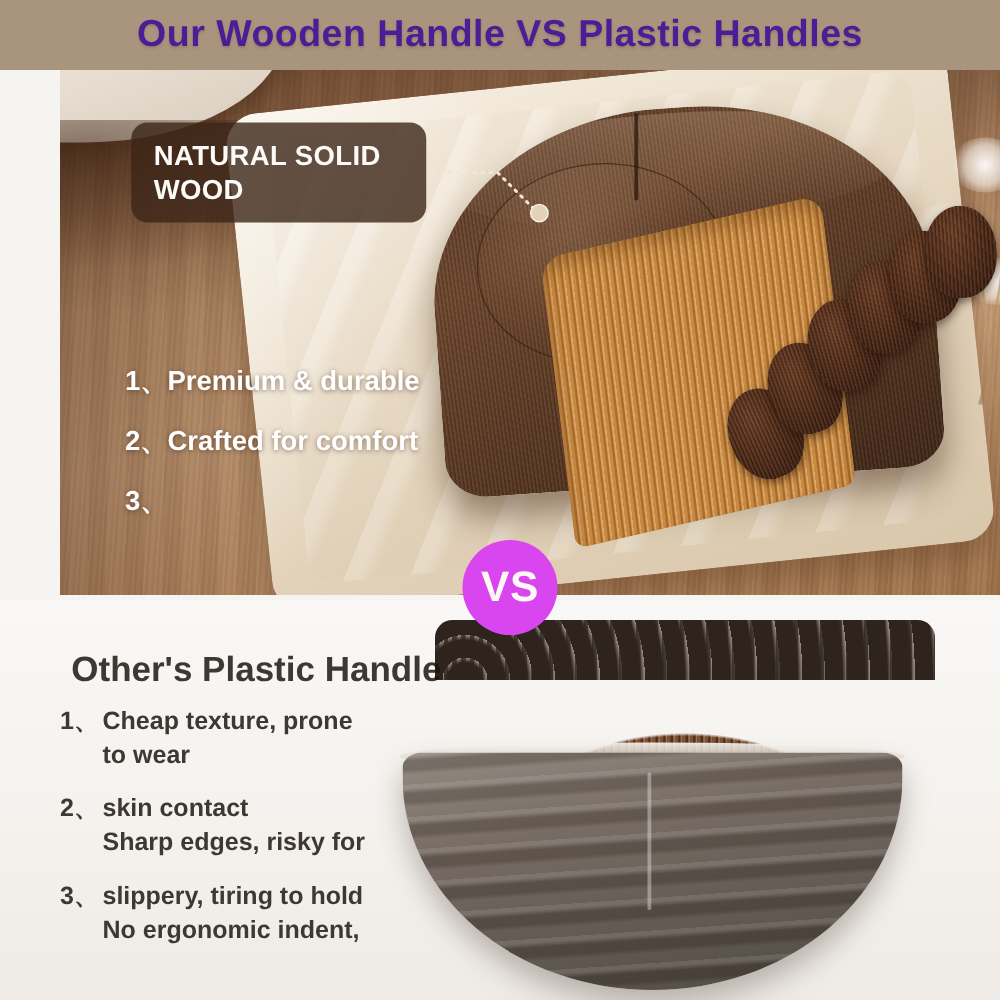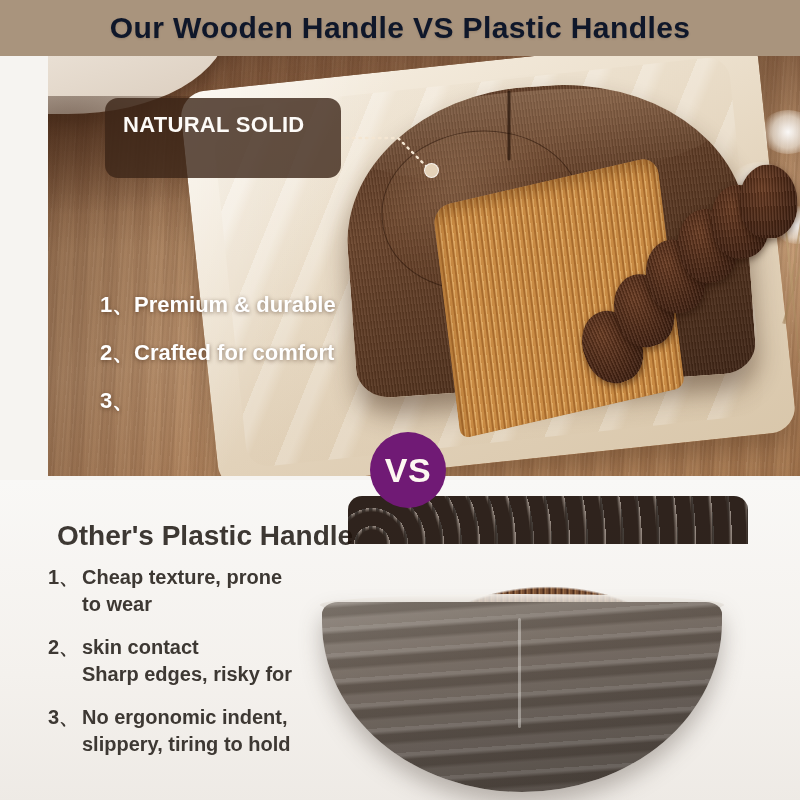--- a/index.html
+++ b/index.html
@@ -25,21 +25,21 @@
     position: absolute;
     left: 0; top: 0;
     width: 800px; height: 56px;
     background: #a9947d;
     display: flex;
     align-items: center;
     justify-content: center;
     z-index: 40;
   }
   .header-title {
-    color: #0f172a;
+    color: #4c1d95;
     font-size: 30px;
     font-weight: bold;
     letter-spacing: 0.4px;
     white-space: nowrap;
     text-shadow: 0 1px 2px rgba(90,70,55,.25);
   }
 
   
   .panel-top {
     position: absolute;
@@ -246,21 +246,21 @@
     white-space: nowrap;
   }
   .list-top .num { width: 34px; flex: none; }
 
   
   .vs-badge {
     position: absolute;
     left: 370px; top: 432px;
     width: 76px; height: 76px;
     border-radius: 50%;
-    background: #701a75;
+    background: #d946ef;
     display: flex;
     align-items: center;
     justify-content: center;
     z-index: 60;
   }
   .vs-text {
     color: #fdf8f1;
     font-size: 34px;
     font-weight: bold;
     letter-spacing: .5px;
@@ -399,20 +399,21 @@
       </div>
     </div>
 
     <svg class="leader" viewBox="0 0 110 70">
       <path d="M0,18 L58,18 L88,48" fill="none" stroke="#f4e6d2" stroke-width="2.4" stroke-linecap="round" stroke-dasharray="1.5 5"></path>
     </svg>
     <div class="leader-dot-marker"></div>
 
     <div class="callout-badge">
       <div class="callout-text">NATURAL SOLID</div>
+      <div class="callout-text">WOOD</div>
     </div>
 
     <div class="list-top">
       <div class="row">
         <span class="num">1、</span>
         <span class="txt">Premium &amp; durable</span>
       </div>
       <div class="row">
         <span class="num">2、</span>
         <span class="txt">Crafted for comfort</span>
@@ -442,22 +443,22 @@
       <div class="row">
         <span class="num">2、</span>
         <span class="txt">
           <span style="display: block;">skin contact</span>
           <span style="display: block;">Sharp edges, risky for</span>
         </span>
       </div>
       <div class="row">
         <span class="num">3、</span>
         <span class="txt">
+          <span style="display: block;">slippery, tiring to hold</span>
           <span style="display: block;">No ergonomic indent,</span>
-          <span style="display: block;">slippery, tiring to hold</span>
         </span>
       </div>
     </div>
 
     <div class="brush-plastic">
       <div class="pb-bristles"></div>
       <div class="pb-bristle-tips"></div>
       <div class="pb-rim"></div>
       <div class="pb-body"></div>
       <div class="pb-seam"></div>

